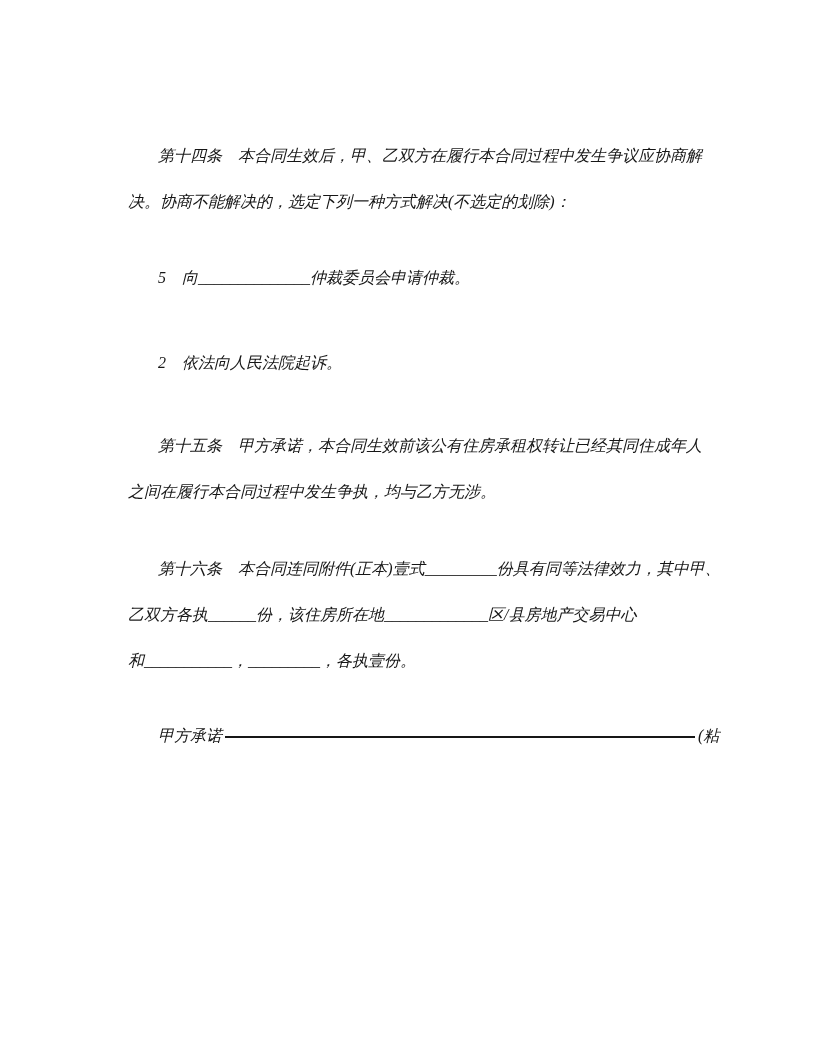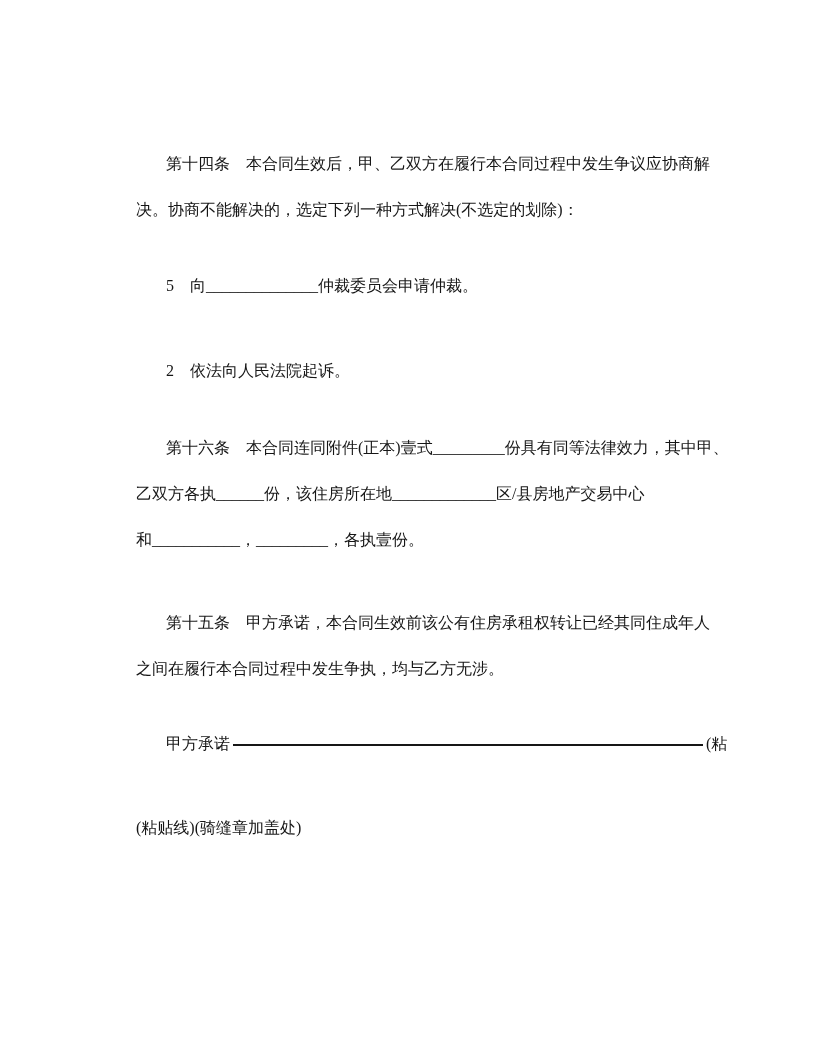--- a/index.html
+++ b/index.html
@@ -13,21 +13,21 @@
     overflow: hidden;
     font-family: "Liberation Serif", "DejaVu Serif", serif;
     font-size: 16px;
     color: #161616;
   }
   .doc {
     box-sizing: content-box;
     width: 590px;
     padding: 125px 106px 0 120px;
   }
-  .para { margin: 16px; }
+  .para { margin: 8px; font-style: italic; }
   .line {
     line-height: 46px;
     white-space: pre;
   }
   .indent { text-indent: 30px; }
   .m-item1  { margin-top: 30px; }
   .m-item2  { margin-top: 39px; }
   .m-p15    { margin-top: 37px; }
   .m-p16    { margin-top: 31px; }
   .m-supp   { margin-top: 29px; }
@@ -52,32 +52,31 @@
   </div>
 
   <div class="para m-item1">
     <div class="line indent">5　向______________仲裁委员会申请仲裁。</div>
   </div>
 
   <div class="para m-item2">
     <div class="line indent">2　依法向人民法院起诉。</div>
   </div>
 
+  <div class="para m-p15">
+    <div class="line indent">第十五条　甲方承诺，本合同生效前该公有住房承租权转让已经其同住成年人</div>
+    <div class="line">之间在履行本合同过程中发生争执，均与乙方无涉。</div>
+  </div>
+
   <div class="para m-p16">
     <div class="line indent">第十六条　本合同连同附件(正本)壹式_________份具有同等法律效力，其中甲、</div>
     <div class="line">乙双方各执______份，该住房所在地_____________区/县房地产交易中心</div>
     <div class="line">和___________，_________，各执壹份。</div>
-  </div>
-
-  <div class="para m-p15">
-    <div class="line indent">第十五条　甲方承诺，本合同生效前该公有住房承租权转让已经其同住成年人</div>
-    <div class="line">之间在履行本合同过程中发生争执，均与乙方无涉。</div>
   </div>
 
   <div class="para m-supp">
     <div class="line indent"><span>甲方承诺</span><span class="fill-line fill-supp"></span><span>(粘</span></div>
   </div>
 
   <div class="para m-attach">
-    <div class="line">(粘贴线)(骑缝章加盖处)</div>
   </div>
 
 </div>
 
 </body></html>

